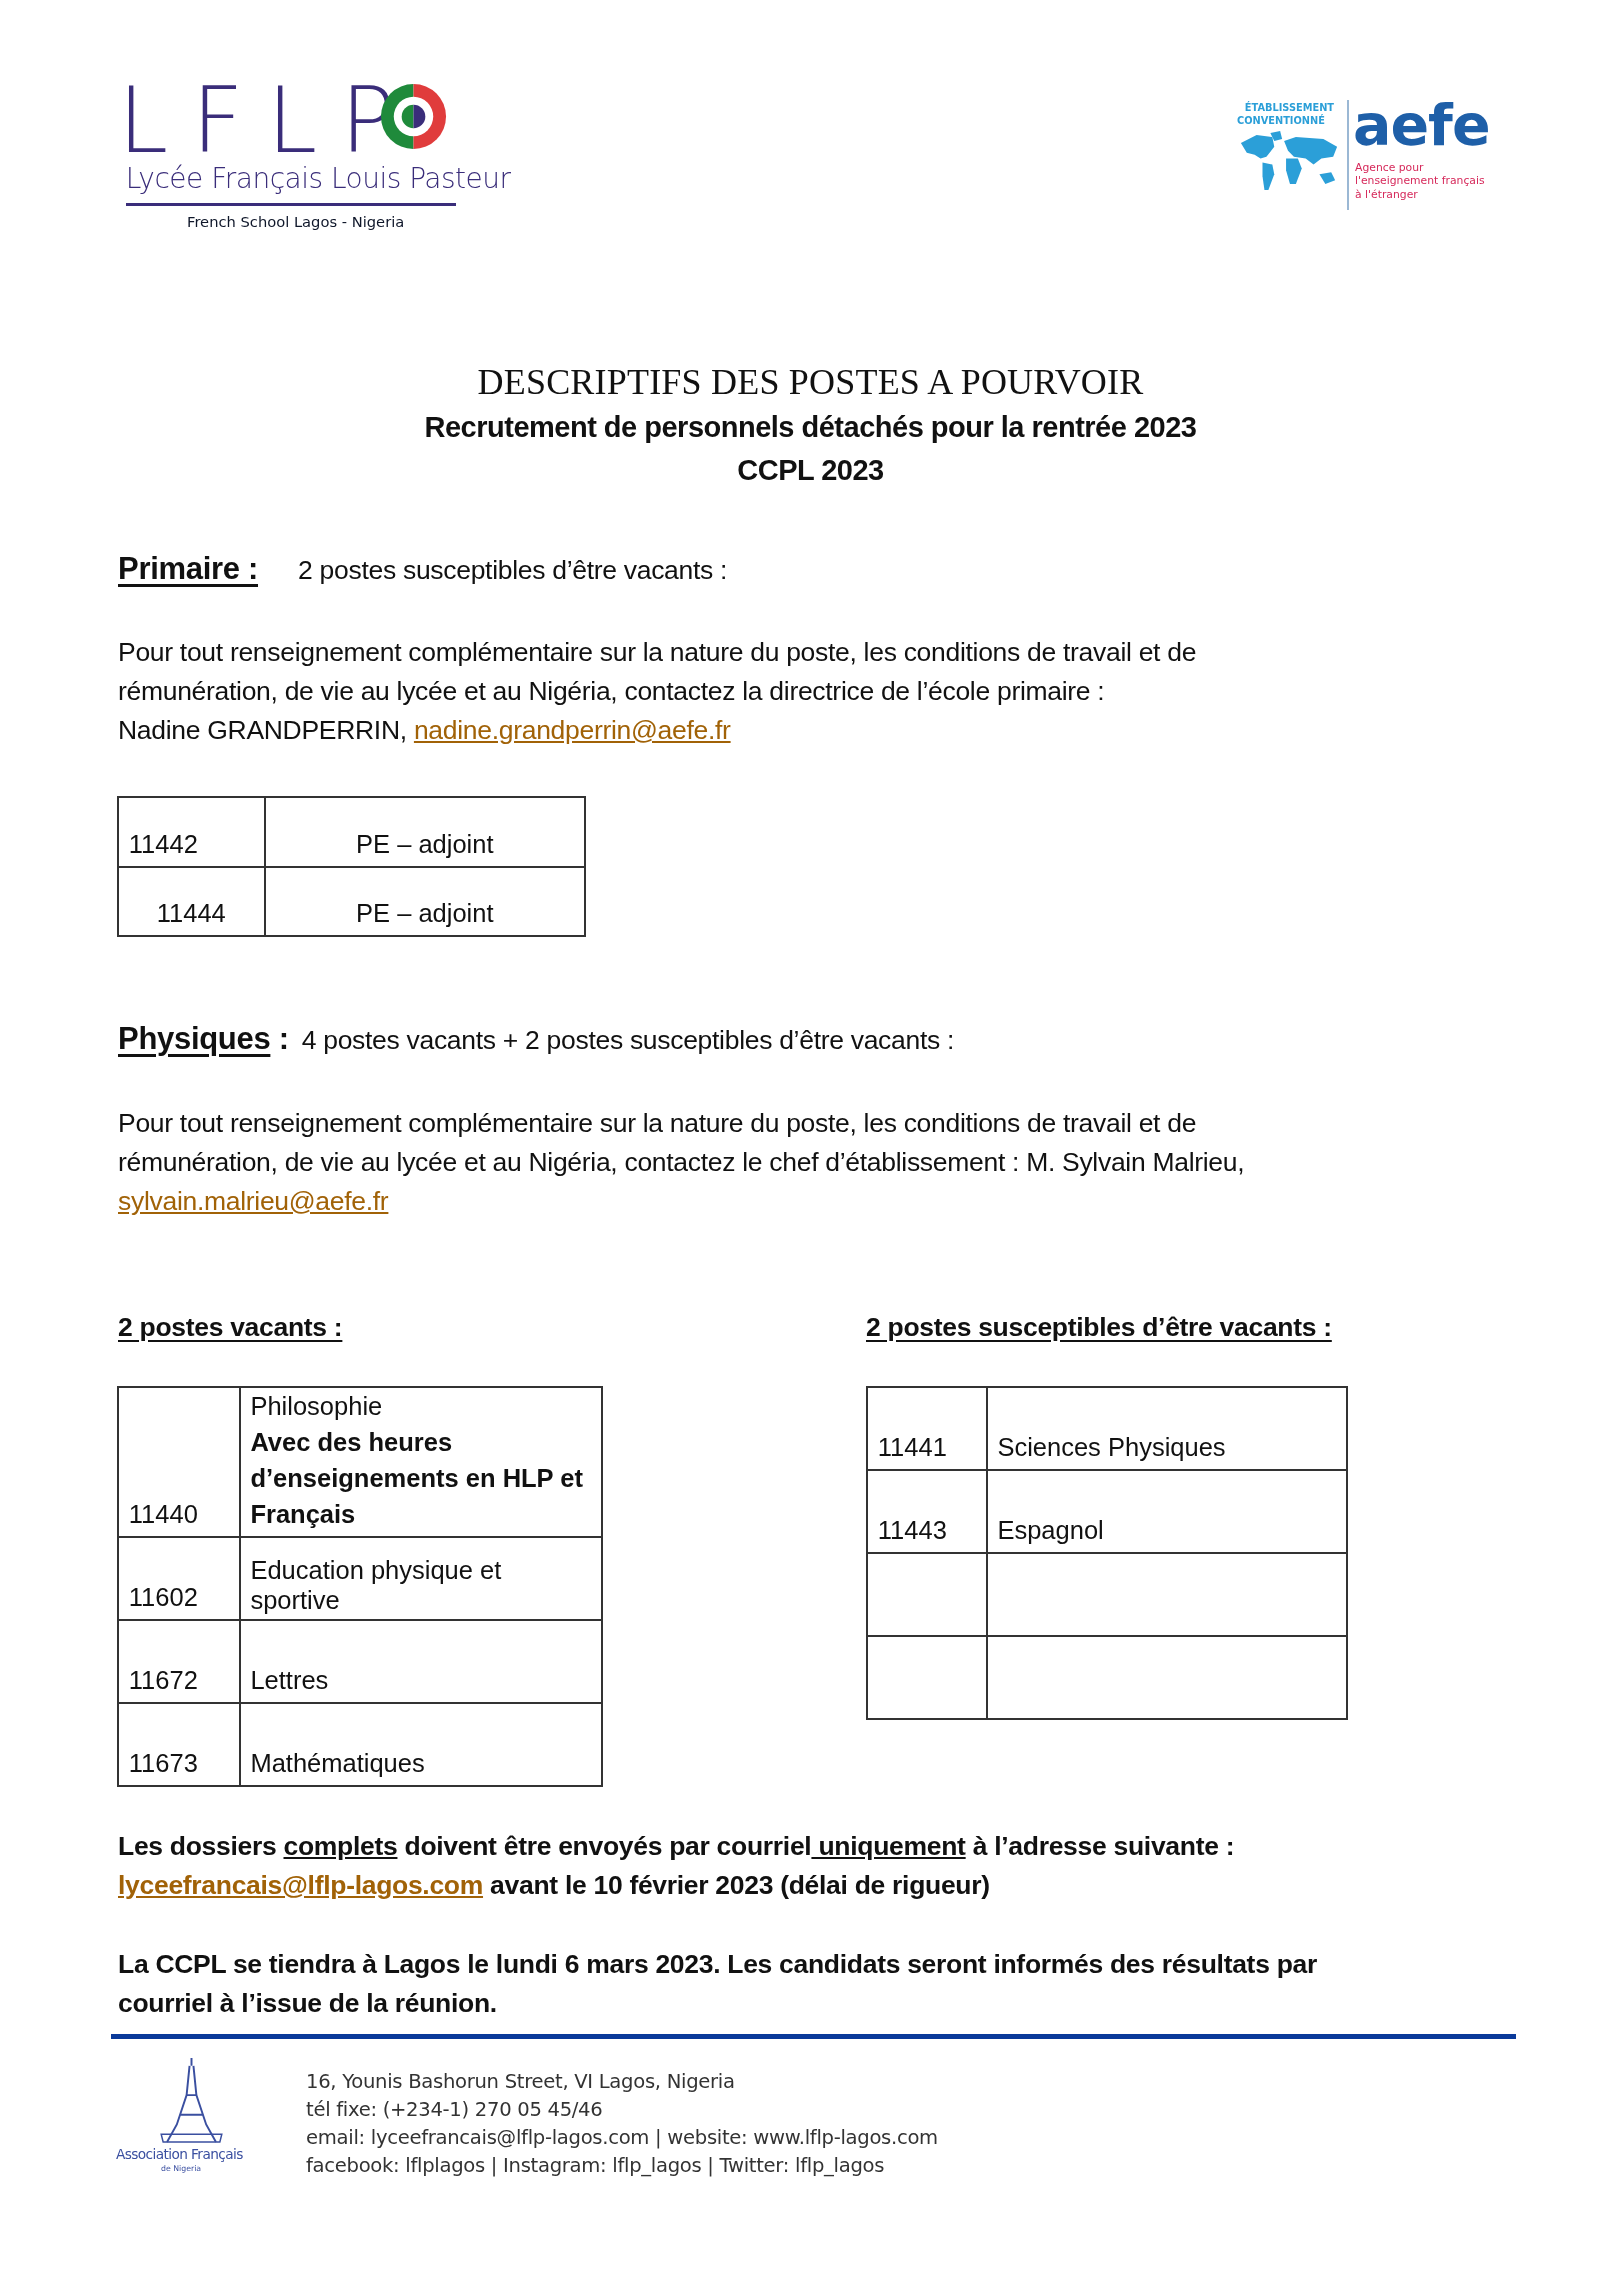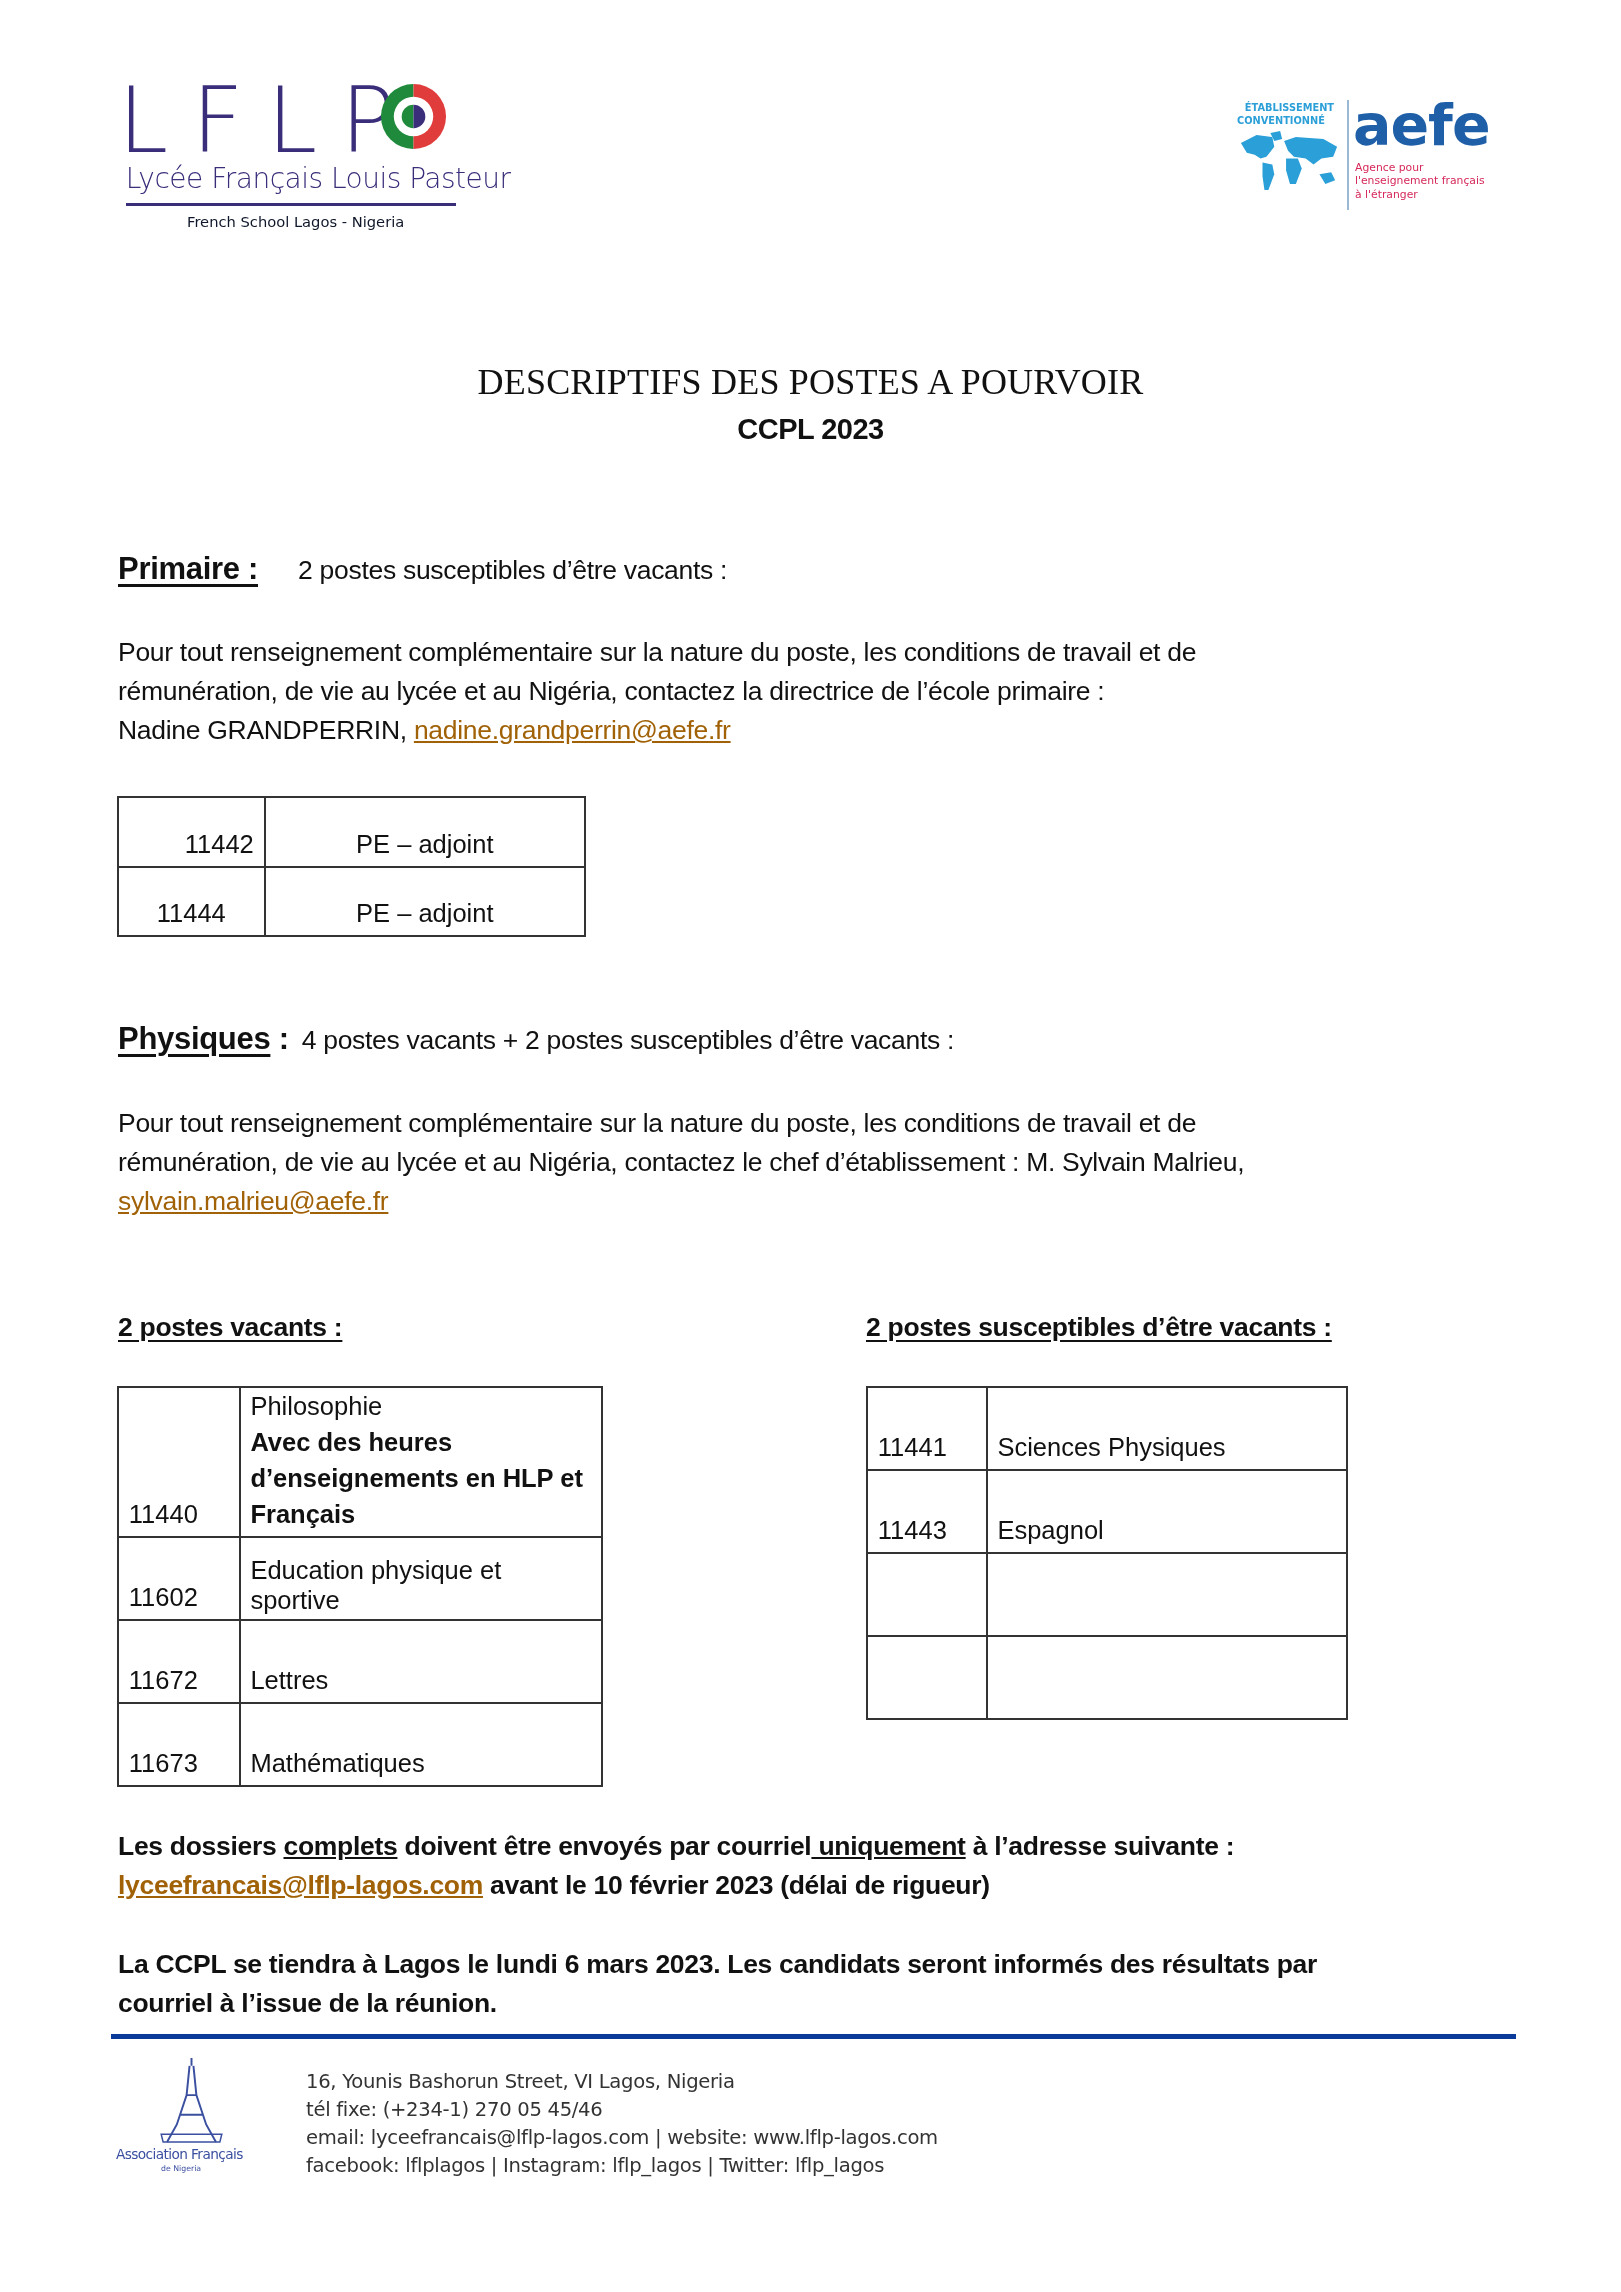--- a/index.html
+++ b/index.html
@@ -46,40 +46,41 @@
   </svg>
   <div class="abs" style="left:110px;top:2px;width:2px;height:110px;background:#9bb8d4;"></div>
   <div class="abs" style="left:116px;top:-5.9px;font-family:'DejaVu Sans',sans-serif;font-weight:bold;font-size:57px;color:#1e5fa8;letter-spacing:-1px;">aefe</div>
   <div class="abs" style="left:118px;top:63px;font-family:'DejaVu Sans',sans-serif;font-size:10.8px;color:#d6285a;white-space:nowrap;">Agence pour</div>
   <div class="abs" style="left:118px;top:76px;font-family:'DejaVu Sans',sans-serif;font-size:10.8px;color:#d6285a;white-space:nowrap;">l'enseignement français</div>
   <div class="abs" style="left:118px;top:90px;font-family:'DejaVu Sans',sans-serif;font-size:10.8px;color:#d6285a;white-space:nowrap;">à l'étranger</div>
 </div>
 
 <div class="abs" style="left:0;top:361px;width:1621px;">
   <div class="title-serif">DESCRIPTIFS DES POSTES A POURVOIR</div>
+  <div class="title-bold" style="margin-top:7.8px;">Recrutement de personnels détachés pour la rentrée 2023</div>
   <div class="title-bold" style="margin-top:9.8px;">CCPL 2023</div>
 </div>
 
 <div class="abs body-text" style="left:118px;top:549px;white-space:nowrap;">
   <span class="heading">Primaire :</span>
   <span style="margin-left:33px;">2 postes susceptibles d’être vacants :</span>
 </div>
 <div class="abs body-text" style="left:118px;top:633px;white-space:nowrap;">
   <div>Pour tout renseignement complémentaire sur la nature du poste, les conditions de travail et de</div>
   <div>rémunération, de vie au lycée et au Nigéria, contactez la directrice de l’école primaire :</div>
   <div>
     <span>Nadine GRANDPERRIN,</span>
     <a class="link">nadine.grandperrin@aefe.fr</a>
   </div>
 </div>
 
 <table class="grid" style="left:117px;top:796px;width:469px;">
   <tbody>
       <tr style="height:70px;">
-    <td style="width:125px;text-align:right;">11442</td>
+    <td style="width:125px;text-align:left;">11442</td>
     <td style="text-align:center;">PE – adjoint</td>
   </tr>
   <tr style="height:69px;">
     <td style="text-align:center;">11444</td>
     <td style="text-align:center;">PE – adjoint</td>
   </tr>
 </tbody>
   </table>
 
 <div class="abs body-text" style="left:118px;top:1019px;white-space:nowrap;">

